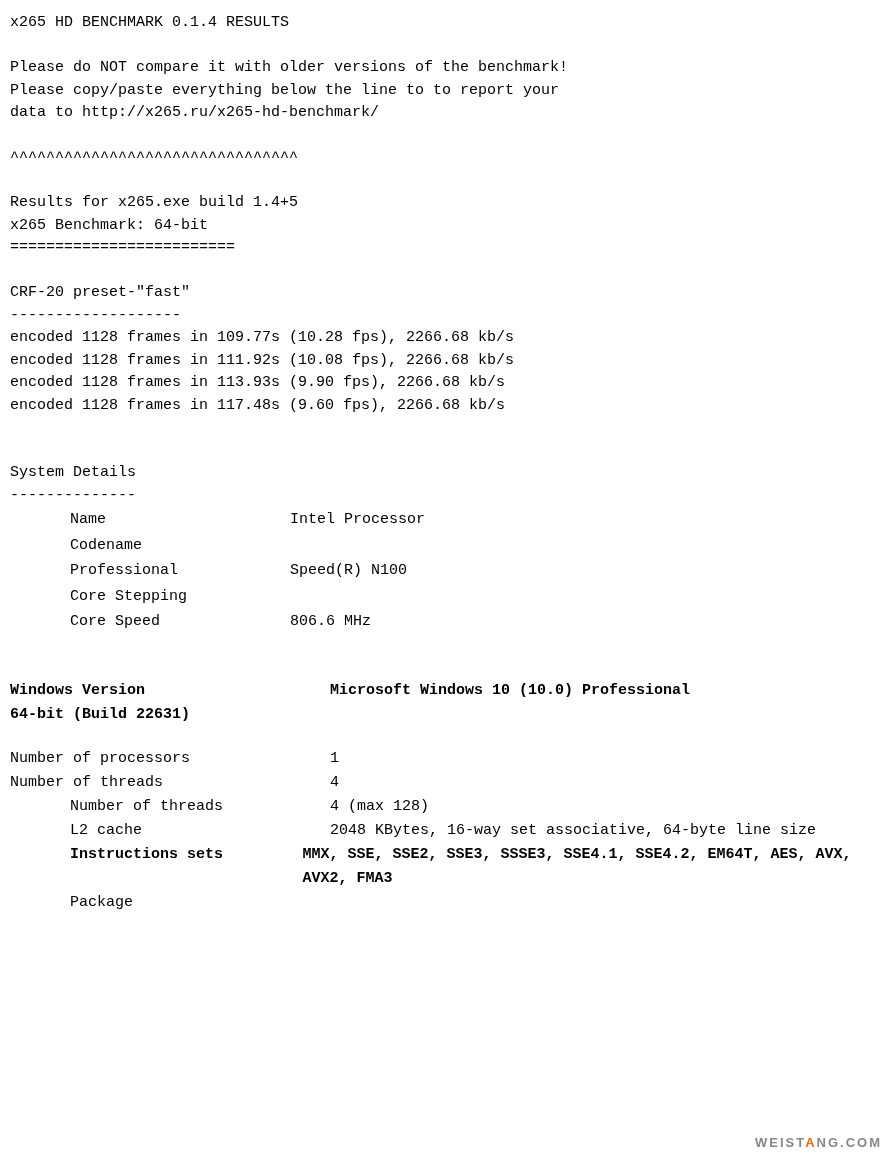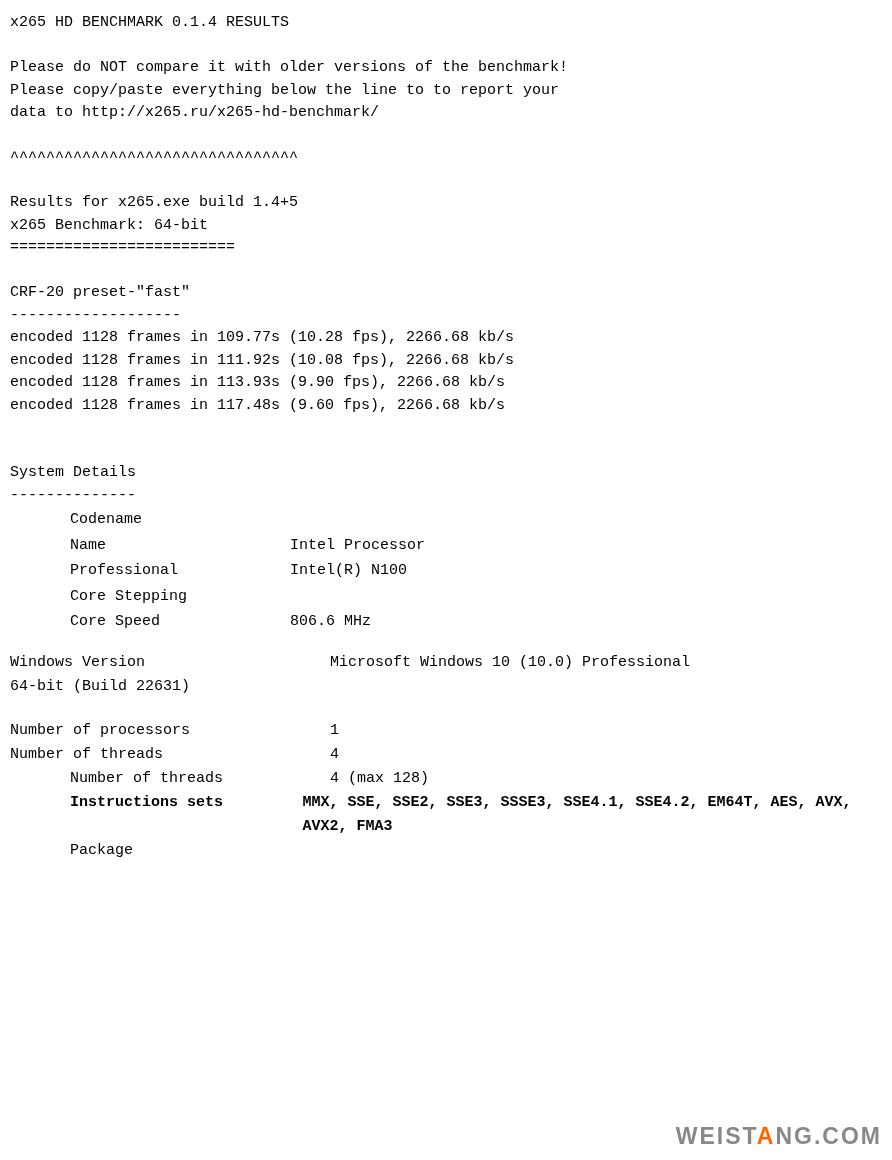--- a/index.html
+++ b/index.html
@@ -21,21 +21,21 @@
     .content-block {
       white-space: pre-wrap;
       line-height: 1.5;
     }
 
     .watermark {
       position: fixed;
       bottom: 10px;
       right: 10px;
       font-family: Arial, sans-serif;
-      font-size: 23px;
+      font-size: 13px;
       font-weight: bold;
       color: #888888;
       letter-spacing: 2px;
     }
 
     .watermark span {
       color: #ff6600;
     }
   </style>
 </head>
@@ -60,42 +60,42 @@
 <span>encoded 1128 frames in 113.93s (9.90 fps), 2266.68 kb/s</span>
 <span>encoded 1128 frames in 117.48s (9.60 fps), 2266.68 kb/s</span>
 <span></span>
 <span></span>
 <span>System Details</span>
 <span>--------------</span>
 </div>
 
 <div style="padding-left: 60px; font-family: 'Courier New', Courier, monospace; font-size: 15px; line-height: 1.7;">
   <div style="display: flex;">
+    <span style="width: 220px;">Name</span>
+    <span>Intel Processor</span>
+  </div>
+  <div style="display: flex;">
     <span style="width: 220px;">Codename</span>
     <span></span>
   </div>
   <div style="display: flex;">
-    <span style="width: 220px;">Name</span>
-    <span>Intel Processor</span>
-  </div>
-  <div style="display: flex;">
     <span style="width: 220px;">Professional</span>
-    <span>Intel(R) N100</span>
+    <span>Speed(R) N100</span>
   </div>
   <div style="display: flex;">
     <span style="width: 220px;">Core Stepping</span>
     <span></span>
   </div>
   <div style="display: flex;">
     <span style="width: 220px;">Core Speed</span>
     <span>806.6 MHz</span>
   </div>
 </div>
 
-<div style="font-family: 'Courier New', Courier, monospace; font-size: 15px; margin-top: 16px; line-height: 1.6;">
+<div style="font-family: 'Courier New', Courier, monospace; font-size: 15px; margin-top: 44px; line-height: 1.6; font-weight: bold;">
   <div style="display: flex;">
     <span style="width: 320px;">Windows Version</span>
     <span>Microsoft Windows 10 (10.0) Professional</span>
   </div>
   <div>
     <span>64-bit   (Build 22631)</span>
   </div>
 </div>
 
 <div style="font-family: 'Courier New', Courier, monospace; font-size: 15px; margin-top: 20px; line-height: 1.6;">
@@ -104,20 +104,24 @@
     <span>1</span>
   </div>
   <div style="display: flex;">
     <span style="width: 320px;">Number of threads</span>
     <span>4</span>
   </div>
   <div style="display: flex; padding-left: 60px;">
     <span style="width: 260px;">Number of threads</span>
     <span>4 (max 128)</span>
   </div>
+  <div style="display: flex; padding-left: 60px;">
+    <span style="width: 260px;">L2 cache</span>
+    <span>2048 KBytes, 16-way set associative, 64-byte line size</span>
+  </div>
   <div style="display: flex; padding-left: 60px; font-weight: bold;">
     <span style="width: 260px;">Instructions sets</span>
     <span>MMX, SSE, SSE2, SSE3, SSSE3, SSE4.1, SSE4.2, EM64T, AES, AVX, AVX2, FMA3</span>
   </div>
   <div style="display: flex; padding-left: 60px;">
     <span style="width: 260px;">Package</span>
     <span></span>
   </div>
 </div>
 

